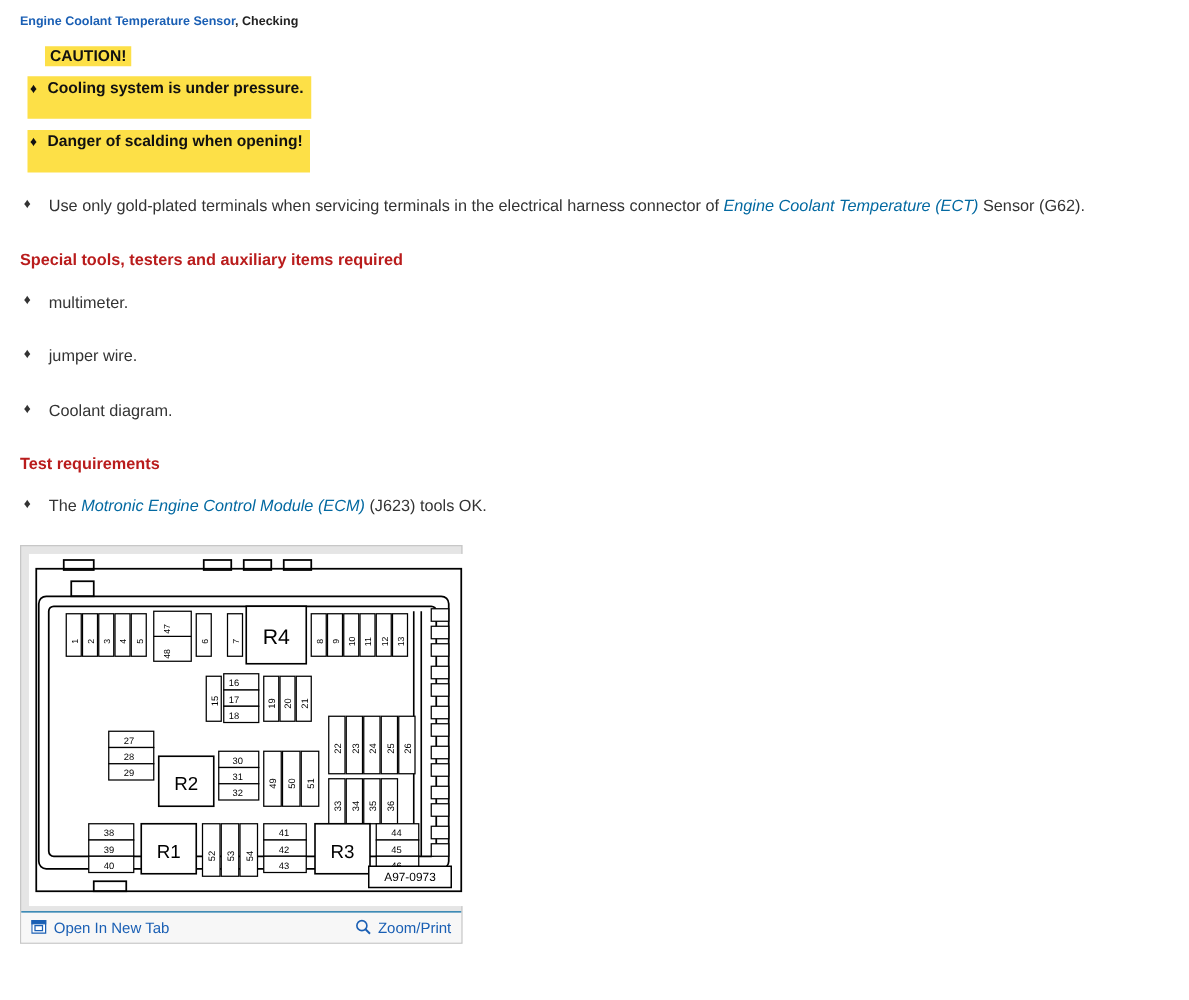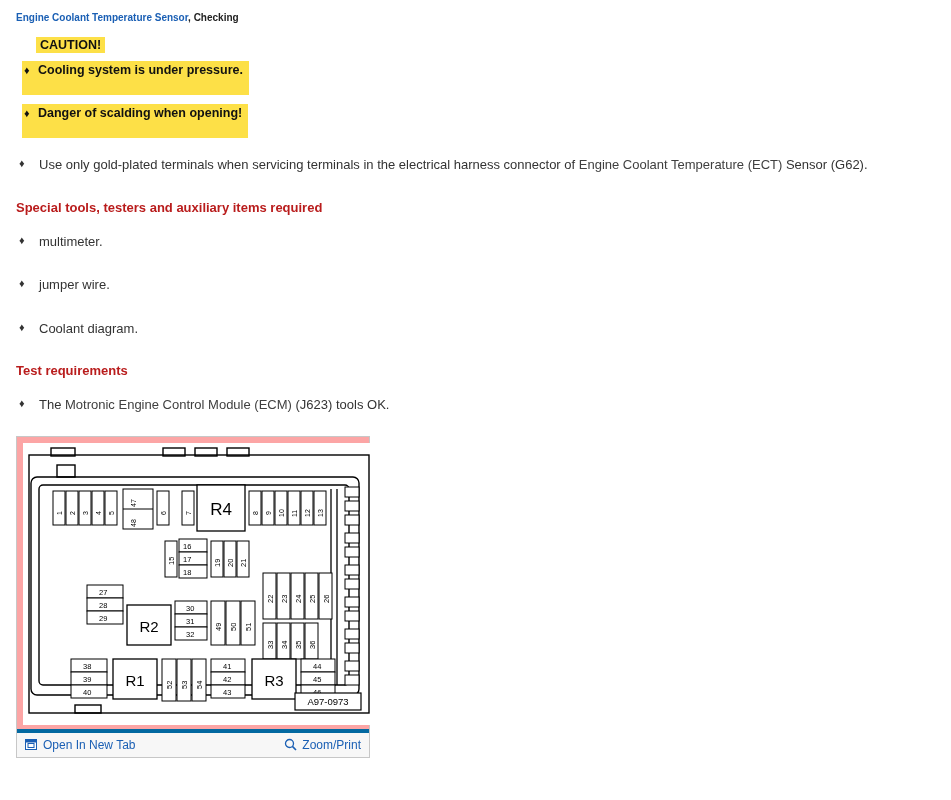--- a/index.html
+++ b/index.html
@@ -70,41 +70,42 @@
     flex: none;
     color: #333;
     font-size: 11px;
     padding-left: 3px;
   }
   .para .txt {
     flex: 1;
     color: #333;
   }
   .lnk {
-    color: #404040;
+    color: #0369a1;
+    font-style: italic;
   }
   .section-head {
     font-weight: bold;
     font-size: 13px;
     color: #b91c1c;
     margin: 0 0 18px 0;
   }
   .fig-wrap {
     margin-top: 22px;
     width: 354px;
     border: 1px solid #c7c7c7;
-    background: #fca5a5;
+    background: #e5e5e5;
     box-sizing: border-box;
     text-align: right;
   }
   .fig-img {
     padding: 6px 6px 4px 6px;
   }
   .fig-toolbar {
-    border-top: 4px solid #0369a1;
+    border-top: 1px solid #0369a1;
     background: #f7f7f7;
     display: flex;
     justify-content: space-between;
     align-items: center;
     padding: 5px 8px;
     font-size: 12px;
   }
   .tb-item {
     color: #1a5fb4;
     display: flex;

